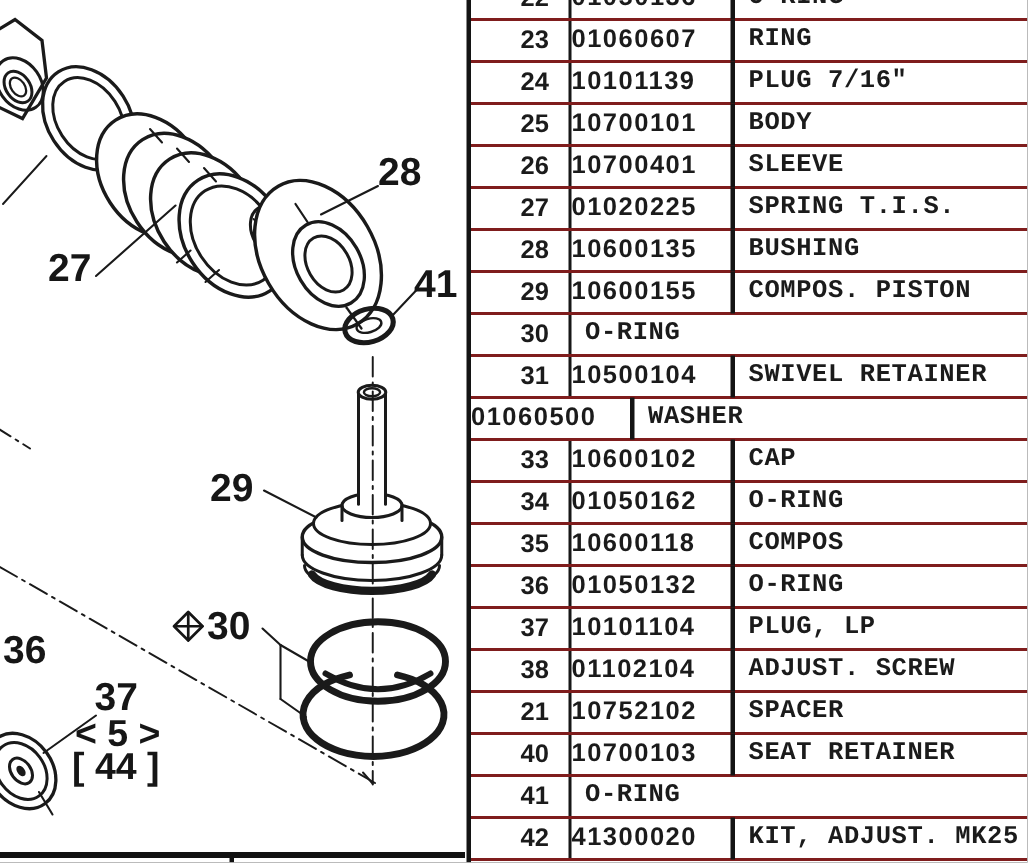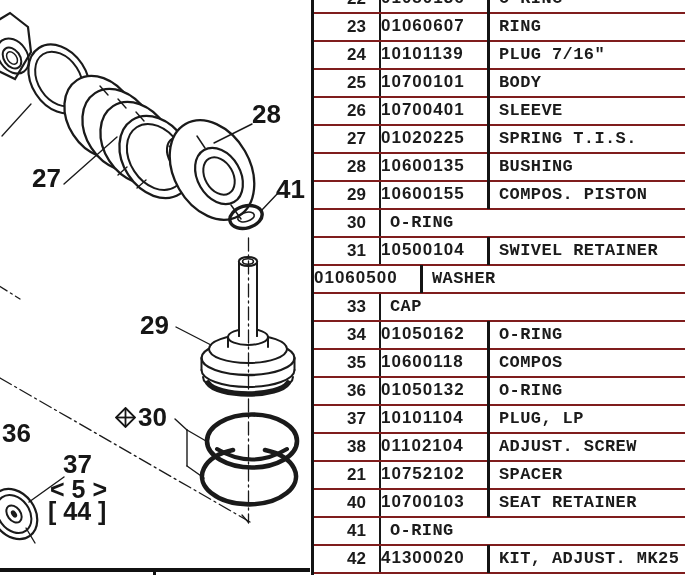--- a/index.html
+++ b/index.html
@@ -224,20 +224,21 @@
           <div class="c-item">31</div>
           <div class="c-part">10500104</div>
           <div class="c-desc">SWIVEL RETAINER</div>
         </div>
         <div class="trow">
           <div class="c-part">01060500</div>
           <div class="c-desc">WASHER</div>
         </div>
         <div class="trow">
           <div class="c-item">33</div>
+          <div class="c-part">10600102</div>
           <div class="c-desc">CAP</div>
         </div>
         <div class="trow">
           <div class="c-item">34</div>
           <div class="c-part">01050162</div>
           <div class="c-desc">O-RING</div>
         </div>
         <div class="trow">
           <div class="c-item">35</div>
           <div class="c-part">10600118</div>

